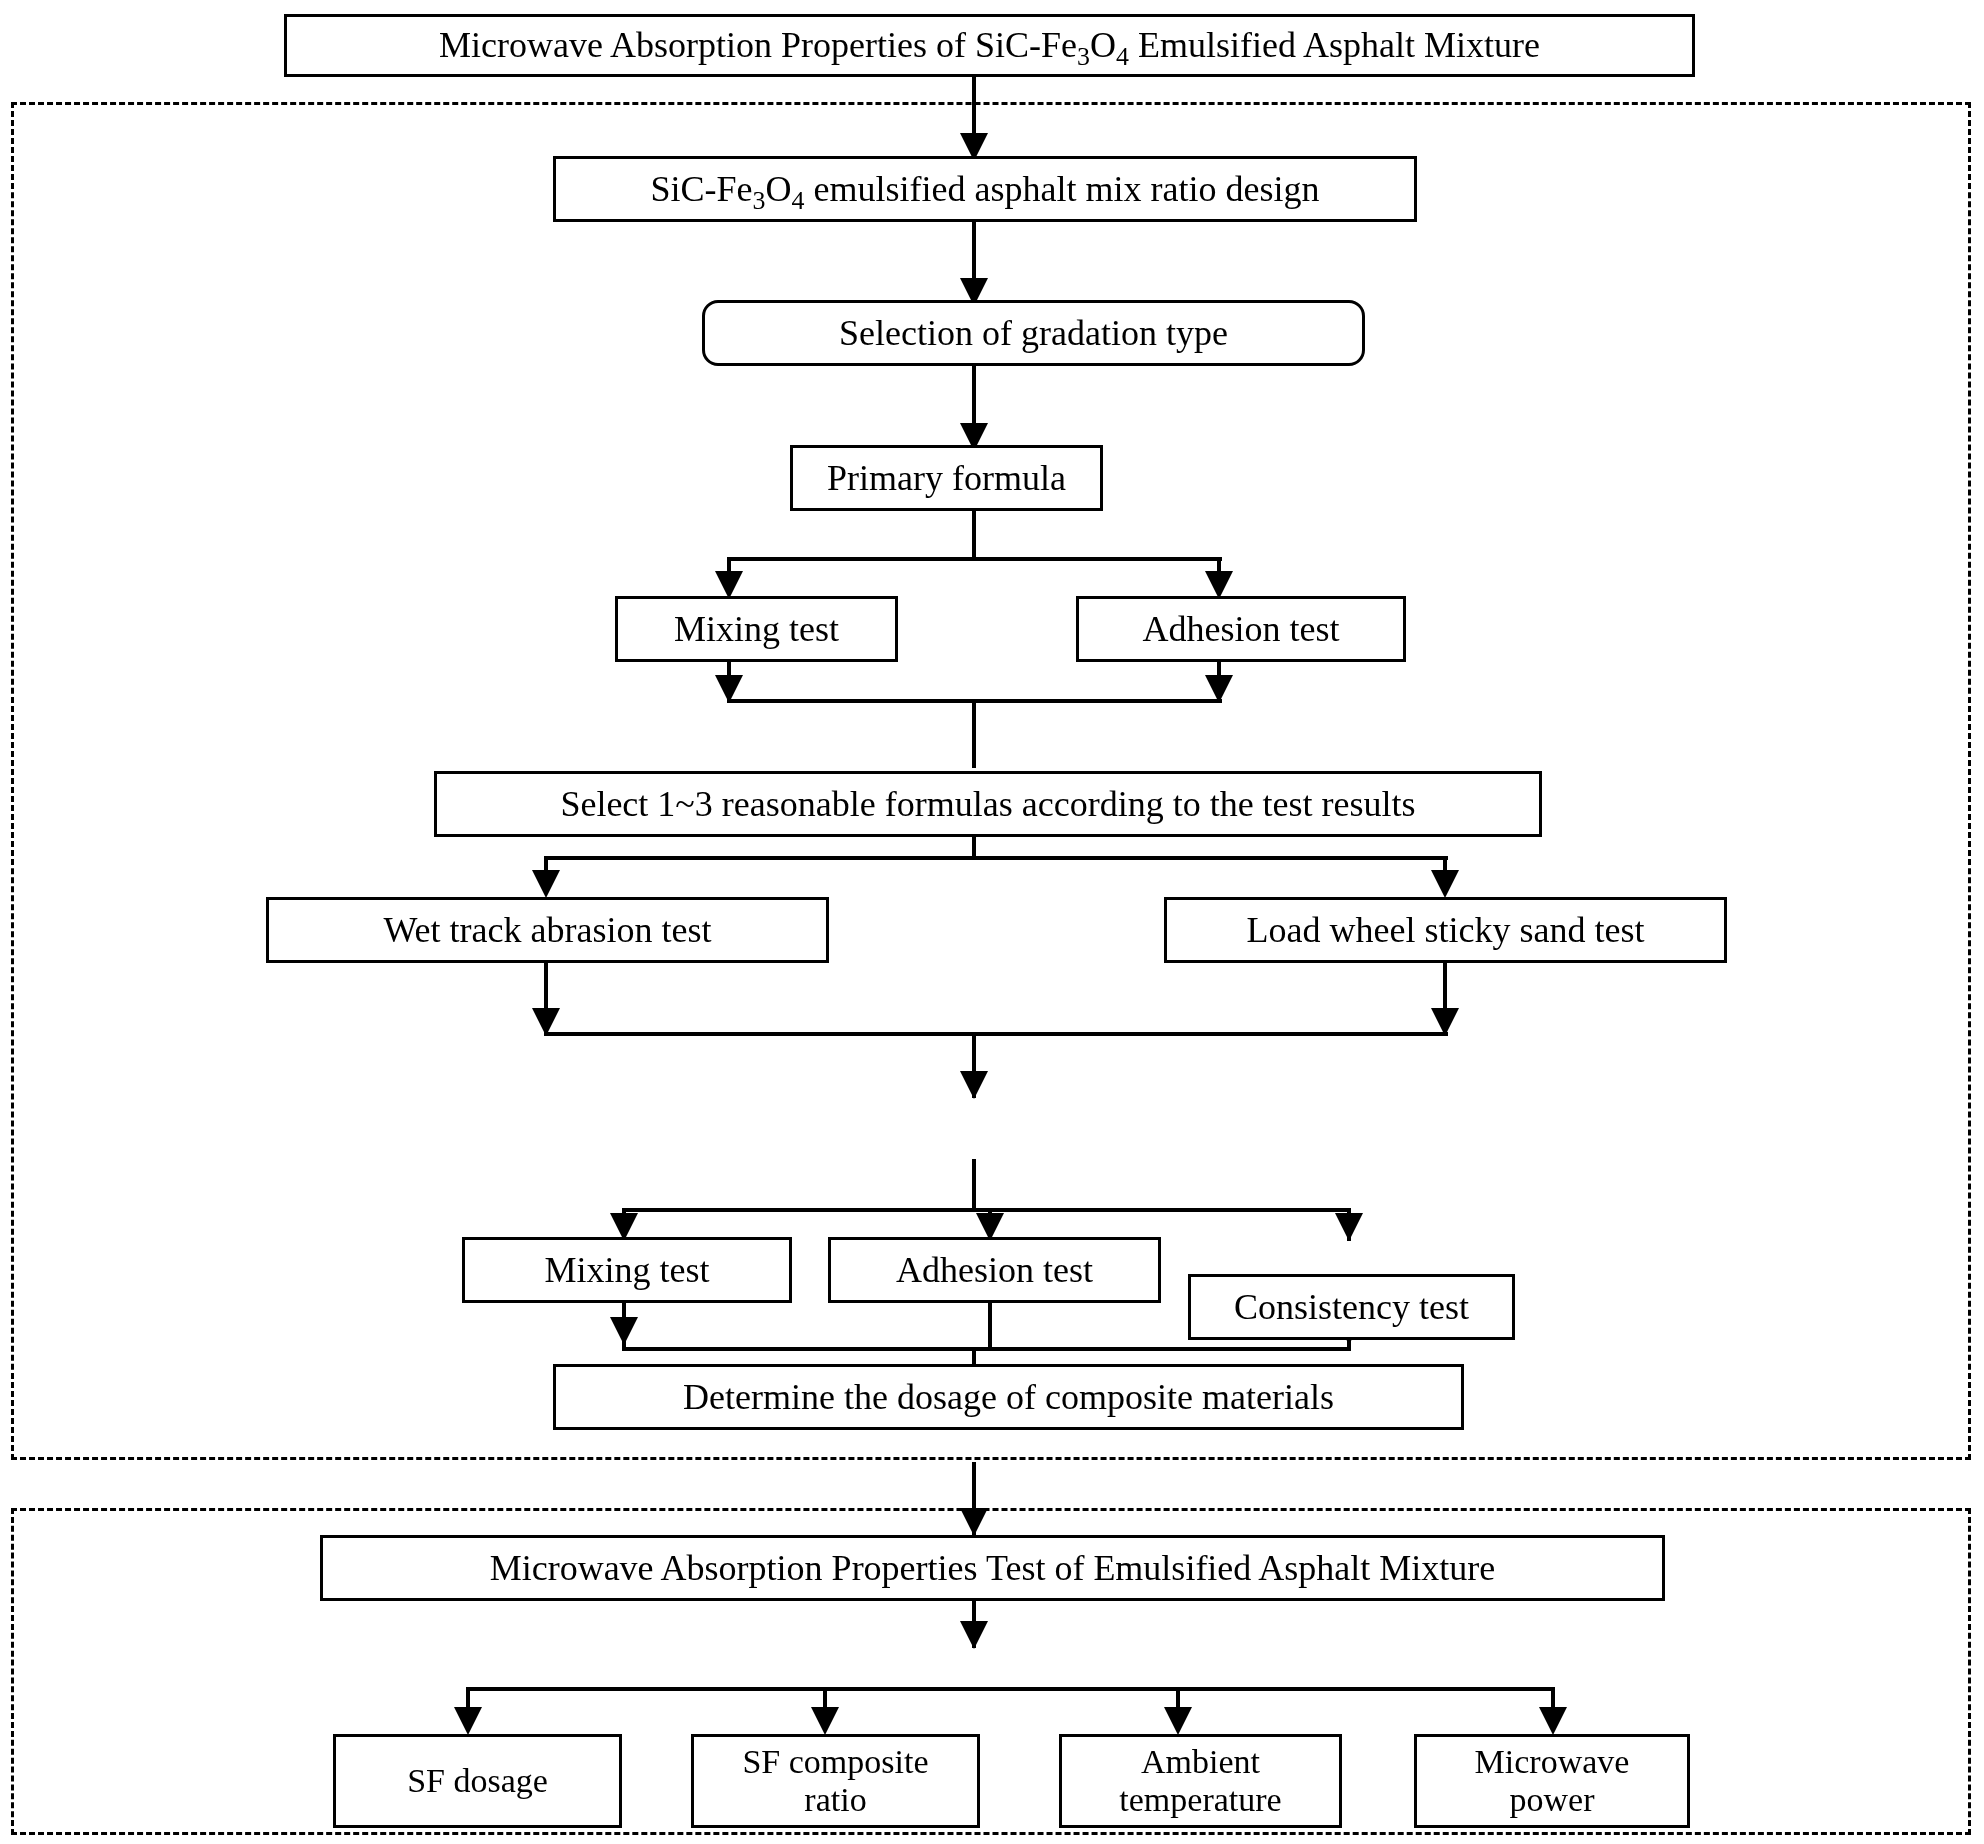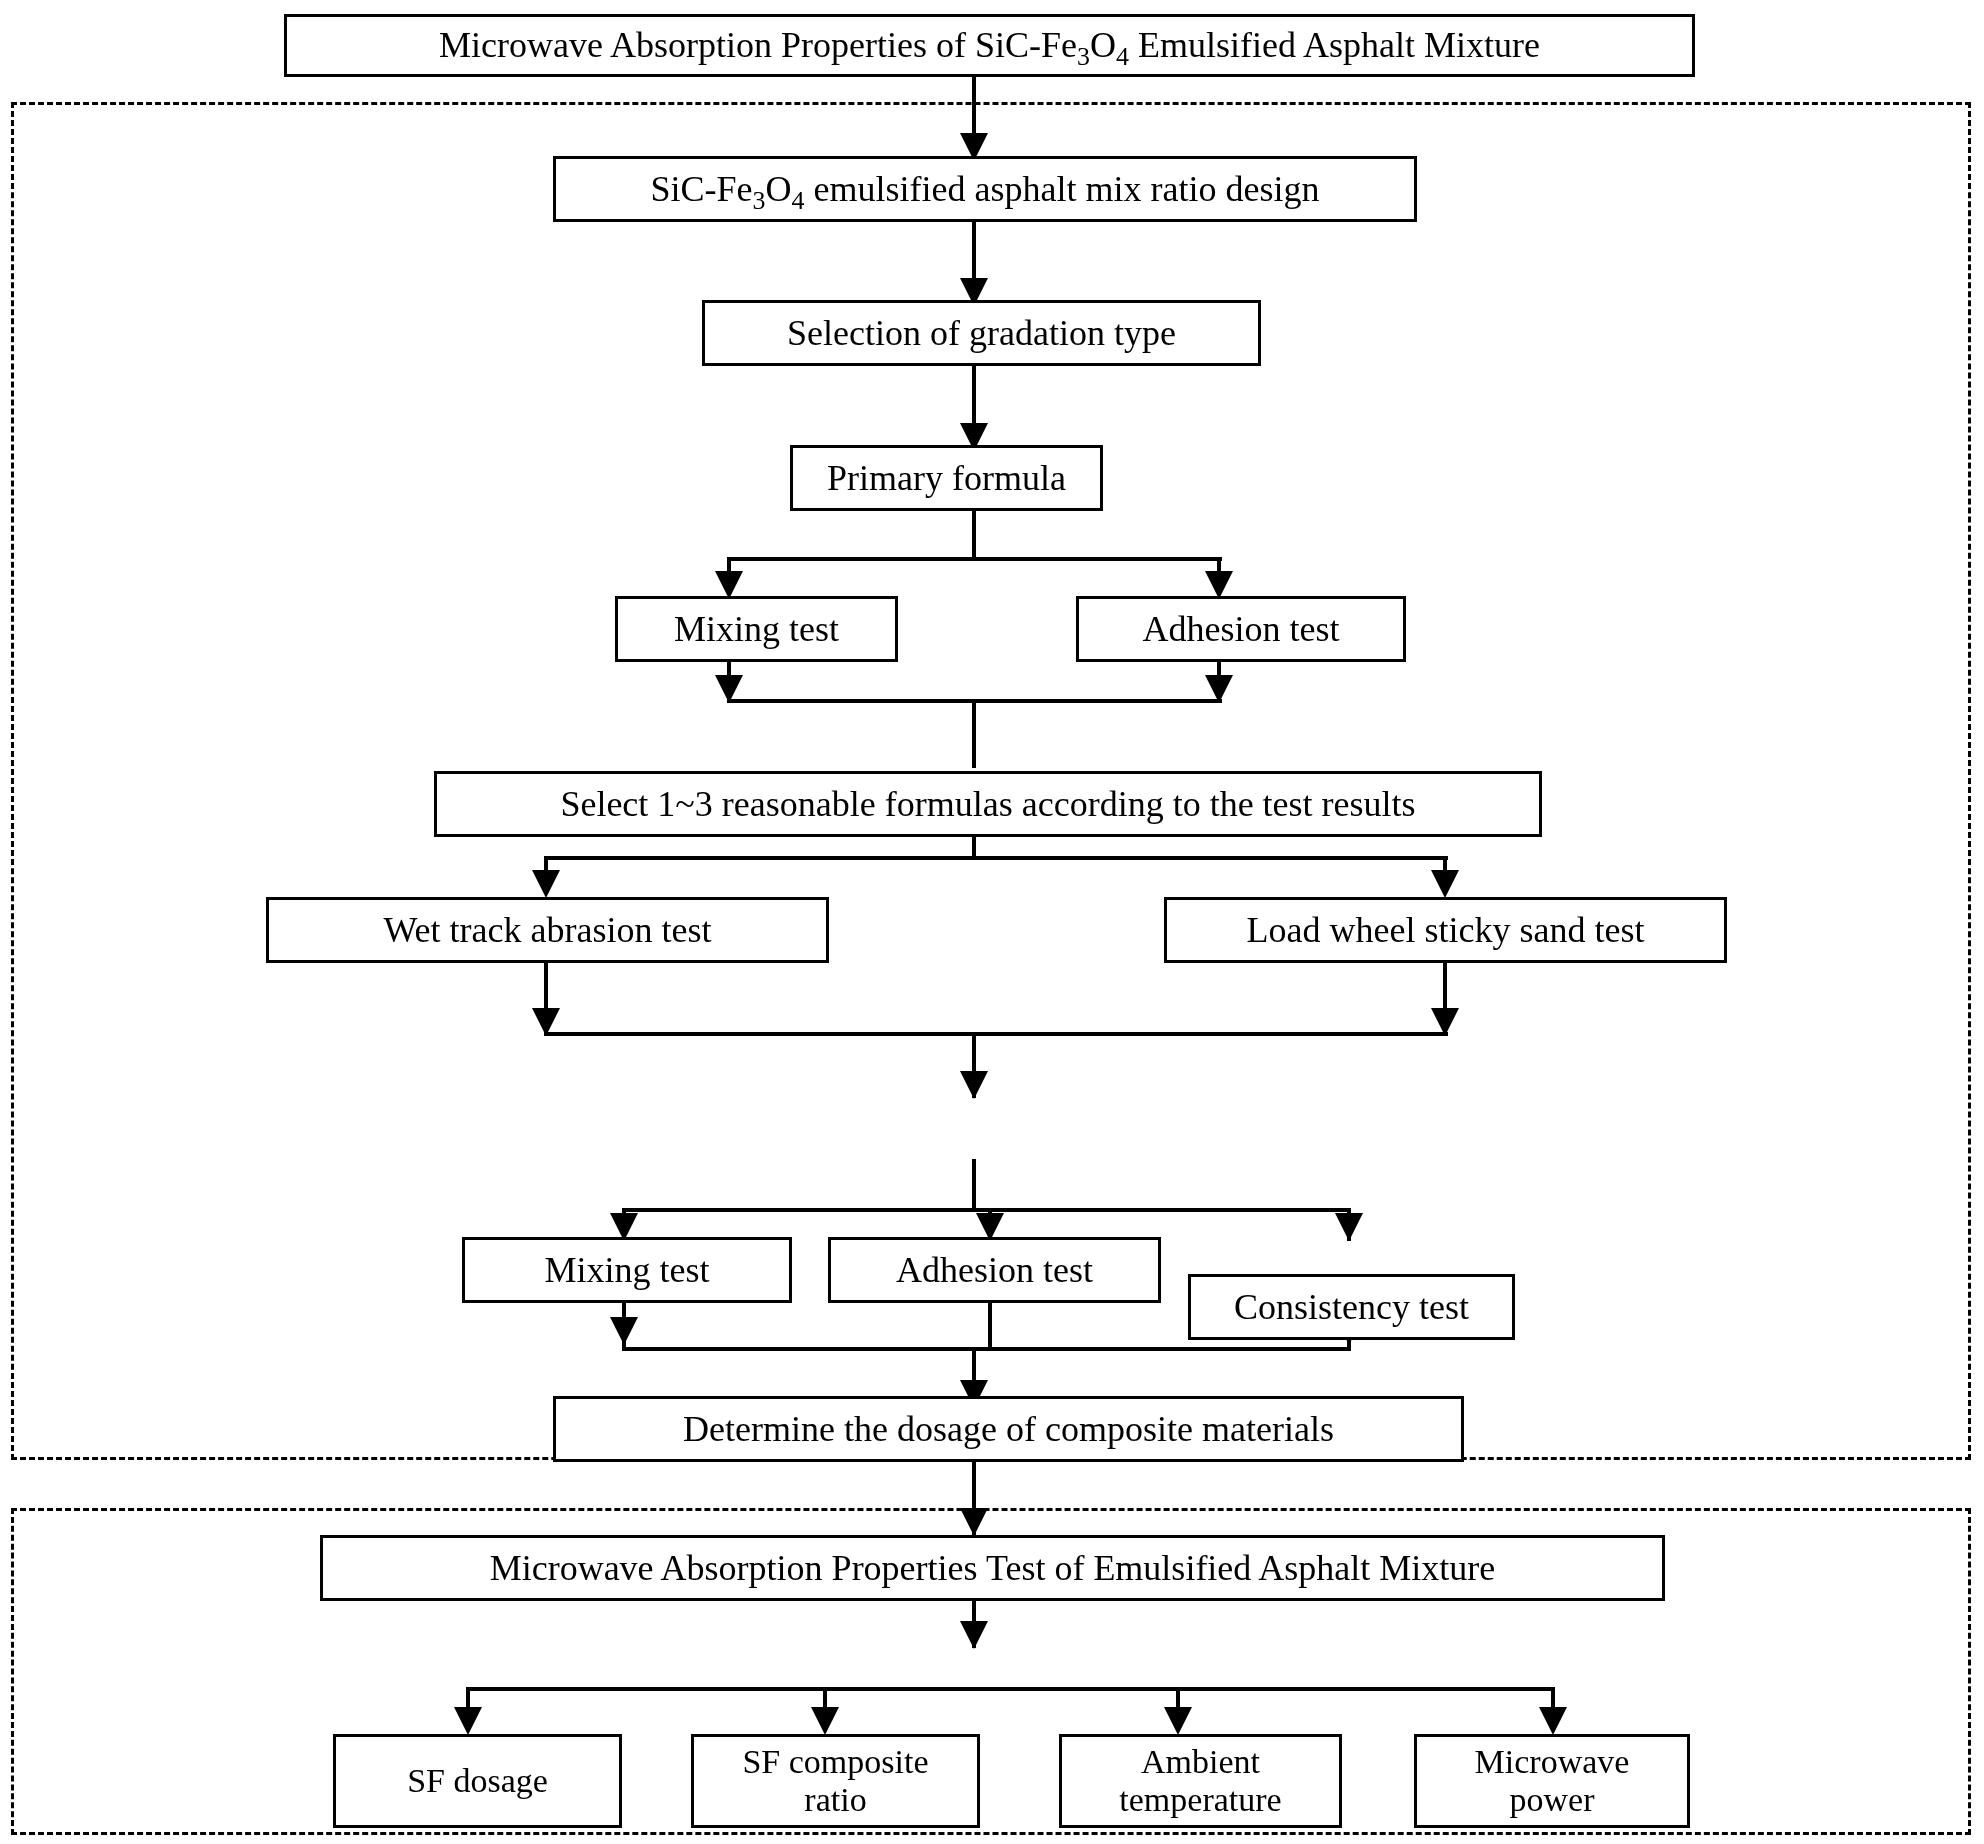--- a/index.html
+++ b/index.html
@@ -89,21 +89,21 @@
 
   <div class="node" style="left:553px; top:156px; width:864px; height:66px;">
     <span>
       <span>SiC-Fe</span><span class="sub">3</span><span>O</span><span class="sub">4</span><span> emulsified asphalt mix ratio design</span>
     </span>
   </div>
 
   <div class="vline" style="left:972px; top:222px; height:80px;"></div>
   <div class="arrow-down" style="left:960px; top:278px;"></div>
 
-  <div class="node" style="left:702px; top:300px; width:559px; height:66px;">Selection of gradation type</div>
+  <div class="node" style="left:702px; top:300px; width:663px; height:66px;border-radius:16px;">Selection of gradation type</div>
 
   <div class="vline" style="left:972px; top:366px; height:80px;"></div>
   <div class="arrow-down" style="left:960px; top:423px;"></div>
 
   <div class="node" style="left:790px; top:445px; width:313px; height:66px;">Primary formula</div>
 
   <div class="vline" style="left:972px; top:511px; height:50px;"></div>
   <div class="hline" style="left:727px; top:557px; width:495px;"></div>
   <div class="vline" style="left:727px; top:557px; height:38px;"></div>
   <div class="arrow-down" style="left:715px; top:571px;"></div>
@@ -156,21 +156,21 @@
 
   <div class="vline" style="left:622px; top:1303px; height:47px;"></div>
   <div class="arrow-down" style="left:610px; top:1317px;"></div>
   <div class="vline" style="left:988px; top:1303px; height:47px;"></div>
   <div class="vline" style="left:1347px; top:1303px; height:47px;"></div>
   <div class="arrow-down" style="left:1335px; top:1317px;"></div>
   <div class="hline" style="left:622px; top:1347px; width:729px;"></div>
   <div class="vline" style="left:972px; top:1347px; height:66px;"></div>
   <div class="arrow-down" style="left:960px; top:1380px;"></div>
 
-  <div class="node" style="left:553px; top:1396px; width:911px; height:66px;">Determine the dosage of composite materials</div>
+  <div class="node" style="left:553px; top:1364px; width:911px; height:66px;">Determine the dosage of composite materials</div>
 
   <div class="vline" style="left:972px; top:1462px; height:75px;"></div>
   <div class="arrow-down" style="left:960px; top:1508px;"></div>
 
   <div class="node" style="left:320px; top:1535px; width:1345px; height:66px;">Microwave Absorption Properties Test of Emulsified Asphalt Mixture</div>
 
   <div class="vline" style="left:972px; top:1601px; height:47px;"></div>
   <div class="arrow-down" style="left:960px; top:1621px;"></div>
   <div class="hline" style="left:466px; top:1687px; width:1087px;"></div>
 

